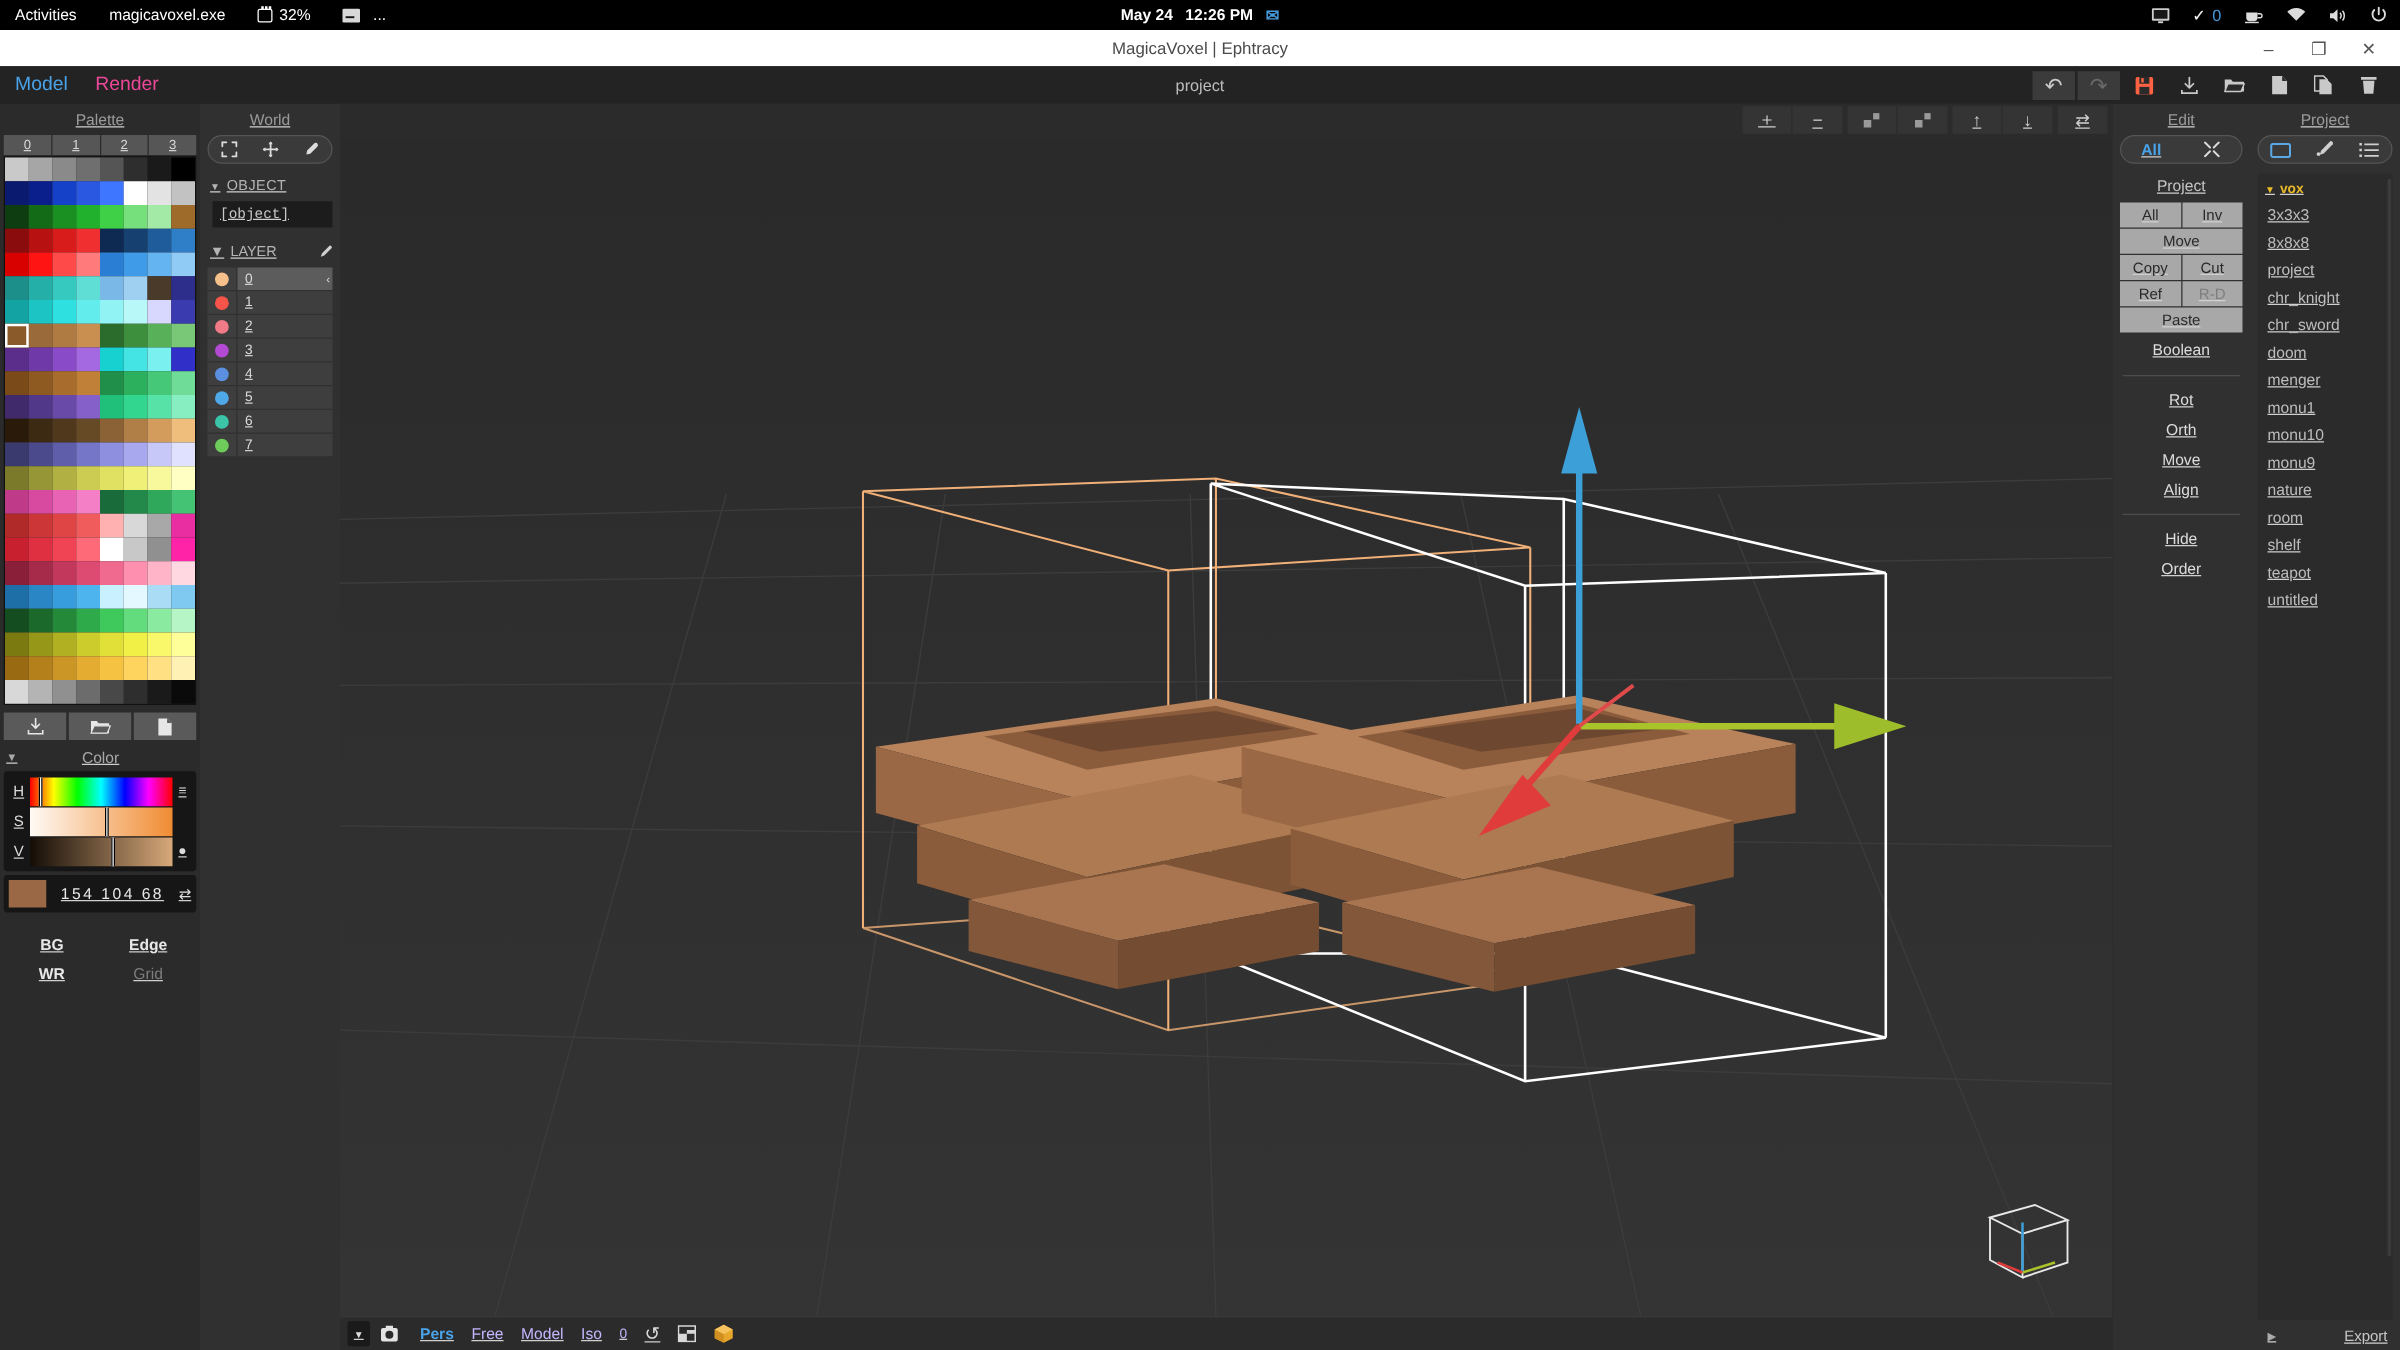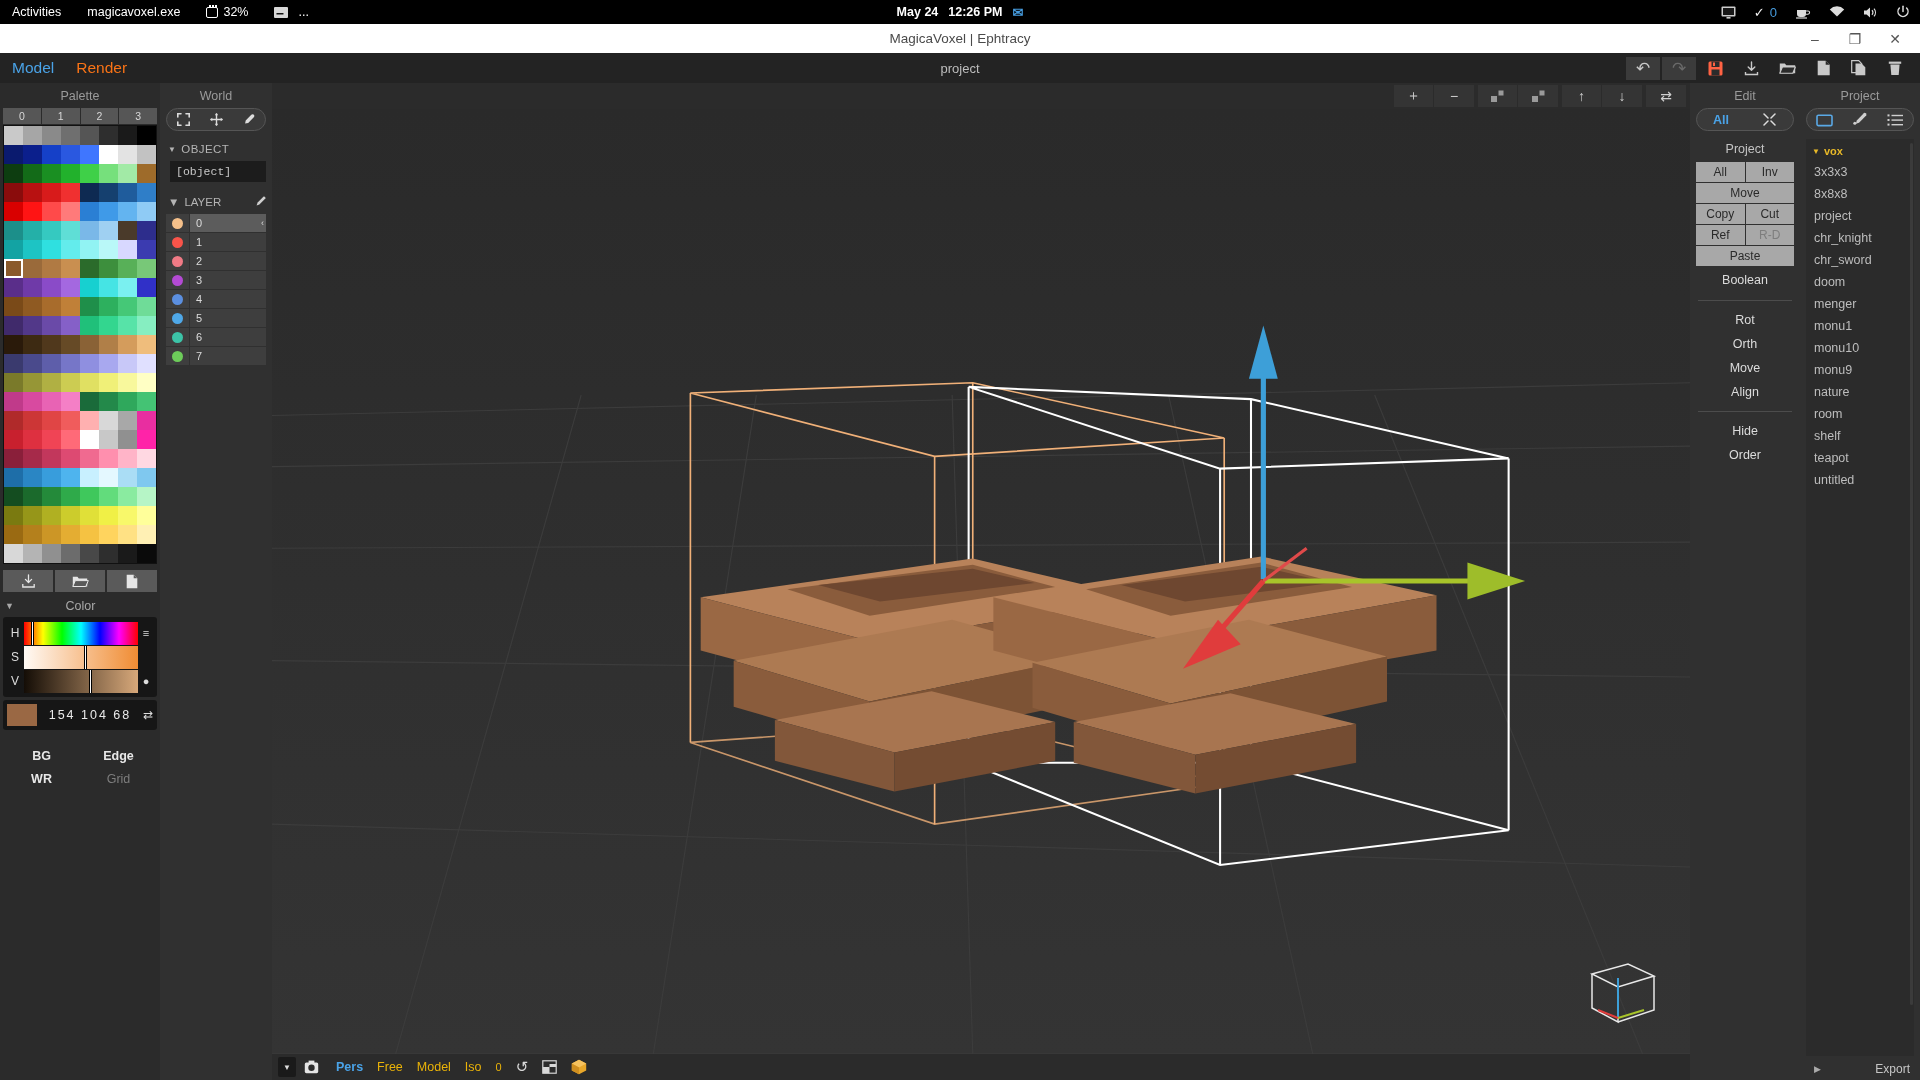--- a/index.html
+++ b/index.html
@@ -31,32 +31,32 @@
   #titlebar {
     height: 29px; background: #fff; display: flex; align-items: center; justify-content: center;
     position: relative; color: #4a4a4a; font-size: 13.5px;
   }
   #winbtns { position: absolute; right: 6px; display: flex; align-items: center; gap: 2px; }
   .winbtn { width: 38px; height: 26px; display: flex; align-items: center; justify-content: center;
      color: #555; font-size: 14px; }
   
   #menubar { height: 30px; background: #232323; display: flex; align-items: center;
      position: relative; padding-left: 12px; gap: 22px; }
-  #menubar .mi { font-size: 15.5px; color: #f97316; }
+  #menubar .mi { font-size: 15.5px; color: #ec4899; }
   #menubar .mi.active { color: #4aa3e8; }
   #proj-title { position: absolute; left: 50%; transform: translateX(-50%);
      color: #bdbdbd; font-size: 13px; }
   #topright-tools { position: absolute; right: 8px; display: flex; align-items: center; gap: 2px; }
   .ttool { width: 34px; height: 23px; display: flex; align-items: center; justify-content: center;
      color: #c9c9c9; }
   .ttool.boxed { background: #3b3b3b; }
   .ttool.dim { color: #6a6a6a; }
   .ttool.save { color: #ff6243; }
   
-  #app { display: flex; height: calc(1080px - 24px - 29px - 30px); }
+  #app { display: flex; height: calc(1080px - 24px - 29px - 30px); text-decoration: underline; }
   
   #left-col { width: 160px; background: #2b2b2b; display: flex; flex-direction: column;
      padding: 0 3px; }
   .panel-title { text-align: center; font-size: 12.5px; color: #9a9a9a; padding: 6px 0 5px; }
   #pal-nums { display: grid; grid-template-columns: repeat(4, 1fr); gap: 1px; }
   #pal-nums div { background: #565656; text-align: center; font-size: 10.5px; color: #d8d8d8;
      padding: 2px 0; }
   #palette { display: grid; grid-template-columns: repeat(8, 1fr); gap: 0;
      margin-top: 1px; border: 1px solid #111; }
   #palette div { width: 100%; aspect-ratio: 1/1; }
@@ -116,21 +116,21 @@
   #vp-status { height: 26px; background: #2b2b2b; display: flex; align-items: center;
      padding: 0 6px; gap: 4px; }
   #con-dd { width: 18px; height: 20px; background: #1a1a1a; display: flex; align-items: center;
      justify-content: center; font-size: 8px; color: #ddd; border-radius: 2px; }
   #con-cam { width: 22px; height: 20px; display: flex; align-items: center; justify-content: center;
      color: #e4e4e4; }
   #console { flex: 1; background: #3b3b3b; height: 21px; display: flex; align-items: center;
      padding-left: 10px; font-family: "Liberation Mono", monospace; font-size: 12.5px; color: #d8d8d8;
      border-radius: 2px; }
   #cam-modes { display: flex; align-items: center; gap: 14px; padding: 0 10px; font-size: 12.5px; }
-  #cam-modes .cm { color: #eab308; }
+  #cam-modes .cm { color: #c4b5fd; }
   #cam-modes .cm.active { color: #4aa3e8; font-weight: bold; }
   #hintbar { height: 22px; background: #2b2b2b; display: flex; align-items: center;
      justify-content: center; font-size: 12px; color: #9d9d9d; }
   #gizmo-mini { position: absolute; right: 28px; bottom: 24px; width: 78px; height: 74px; }
   
   #edit-col { width: 110px; background: #303030; padding: 0 6px; }
   #edit-toggle { display: flex; background: #3a3a3a; border: 1px solid #555; border-radius: 14px;
      height: 23px; overflow: hidden; }
   #edit-toggle .et { flex: 1; display: flex; align-items: center; justify-content: center;
      font-size: 12.5px; color: #ddd; }

